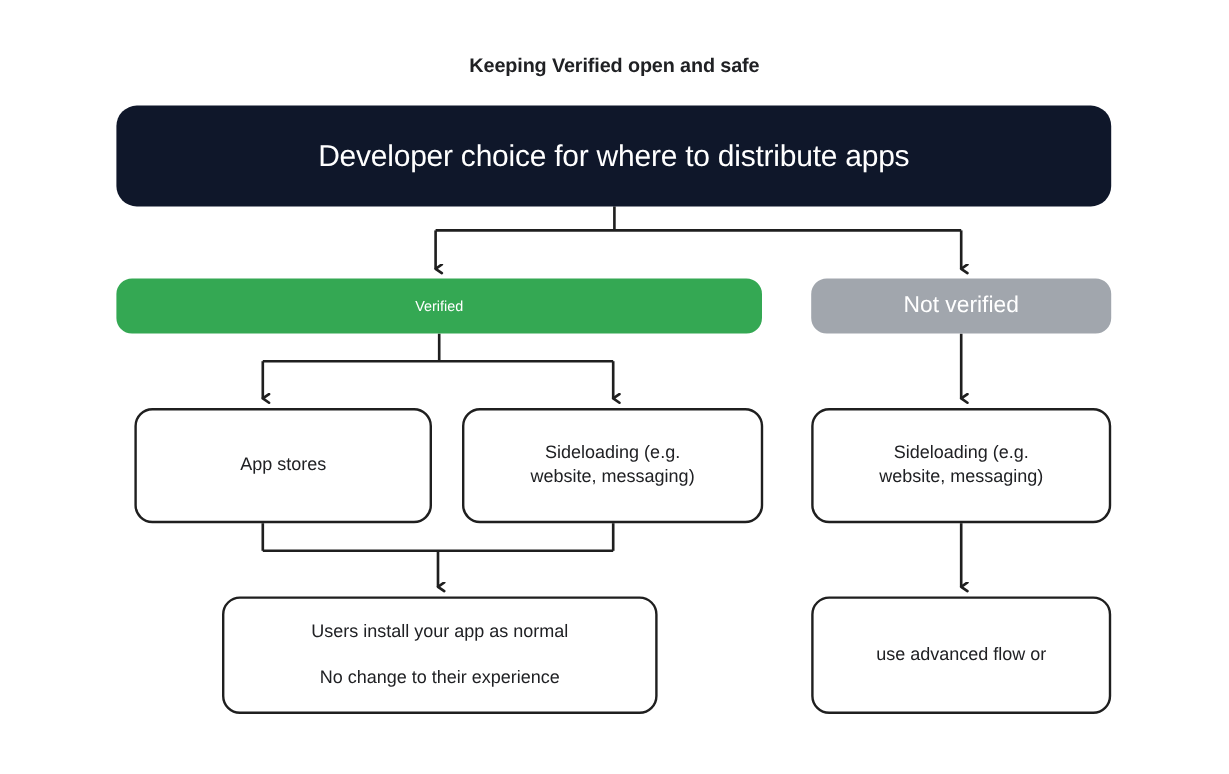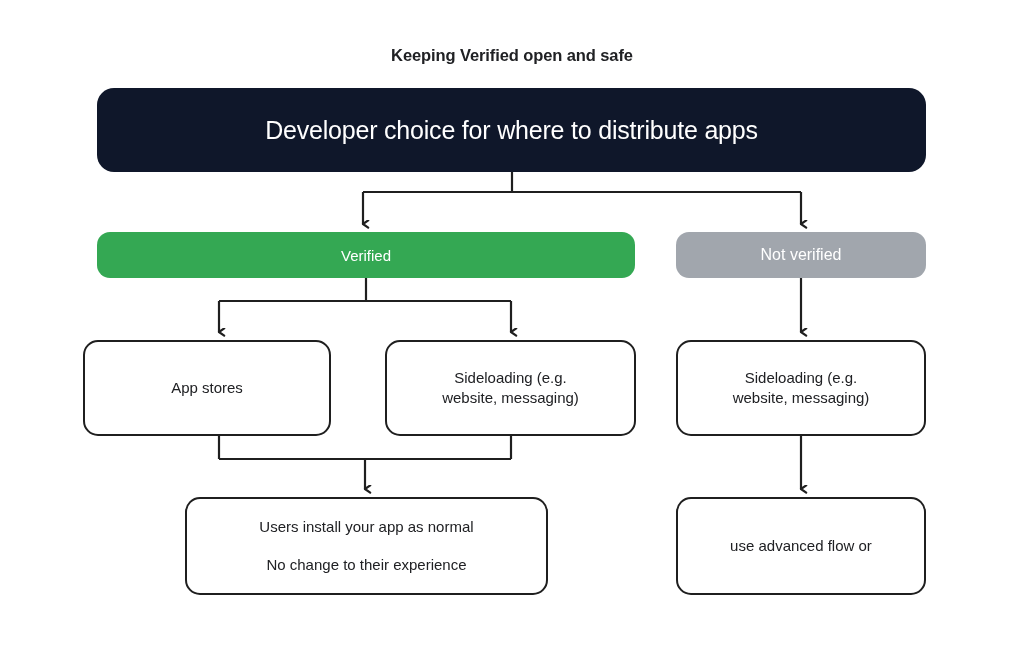--- a/index.html
+++ b/index.html
@@ -61,43 +61,43 @@
   }
   
   #node-verified {
     left: 97px;
     top: 232px;
     width: 538px;
     height: 46px;
     background: #34a853;
     border-radius: 13px;
     color: #ffffff;
-    font-size: 15px;
+    font-size: 12px;
   }
   #node-not-verified {
     left: 676px;
     top: 232px;
     width: 250px;
     height: 46px;
     background: #a1a6ad;
     border-radius: 13px;
     color: #ffffff;
-    font-size: 16px;
+    font-size: 19px;
   }
   
   .node-outline {
     background: #ffffff;
     border: 2px solid #1f1f1f;
     border-radius: 15px;
     color: #202124;
     font-size: 15px;
     line-height: 1.35;
   }
   #node-app-stores {
-    left: 83px;
+    left: 112px;
     top: 340px;
     width: 248px;
     height: 96px;
     align-items: center;
   }
   #node-sideloading-verified {
     left: 385px;
     top: 340px;
     width: 251px;
     height: 96px;

